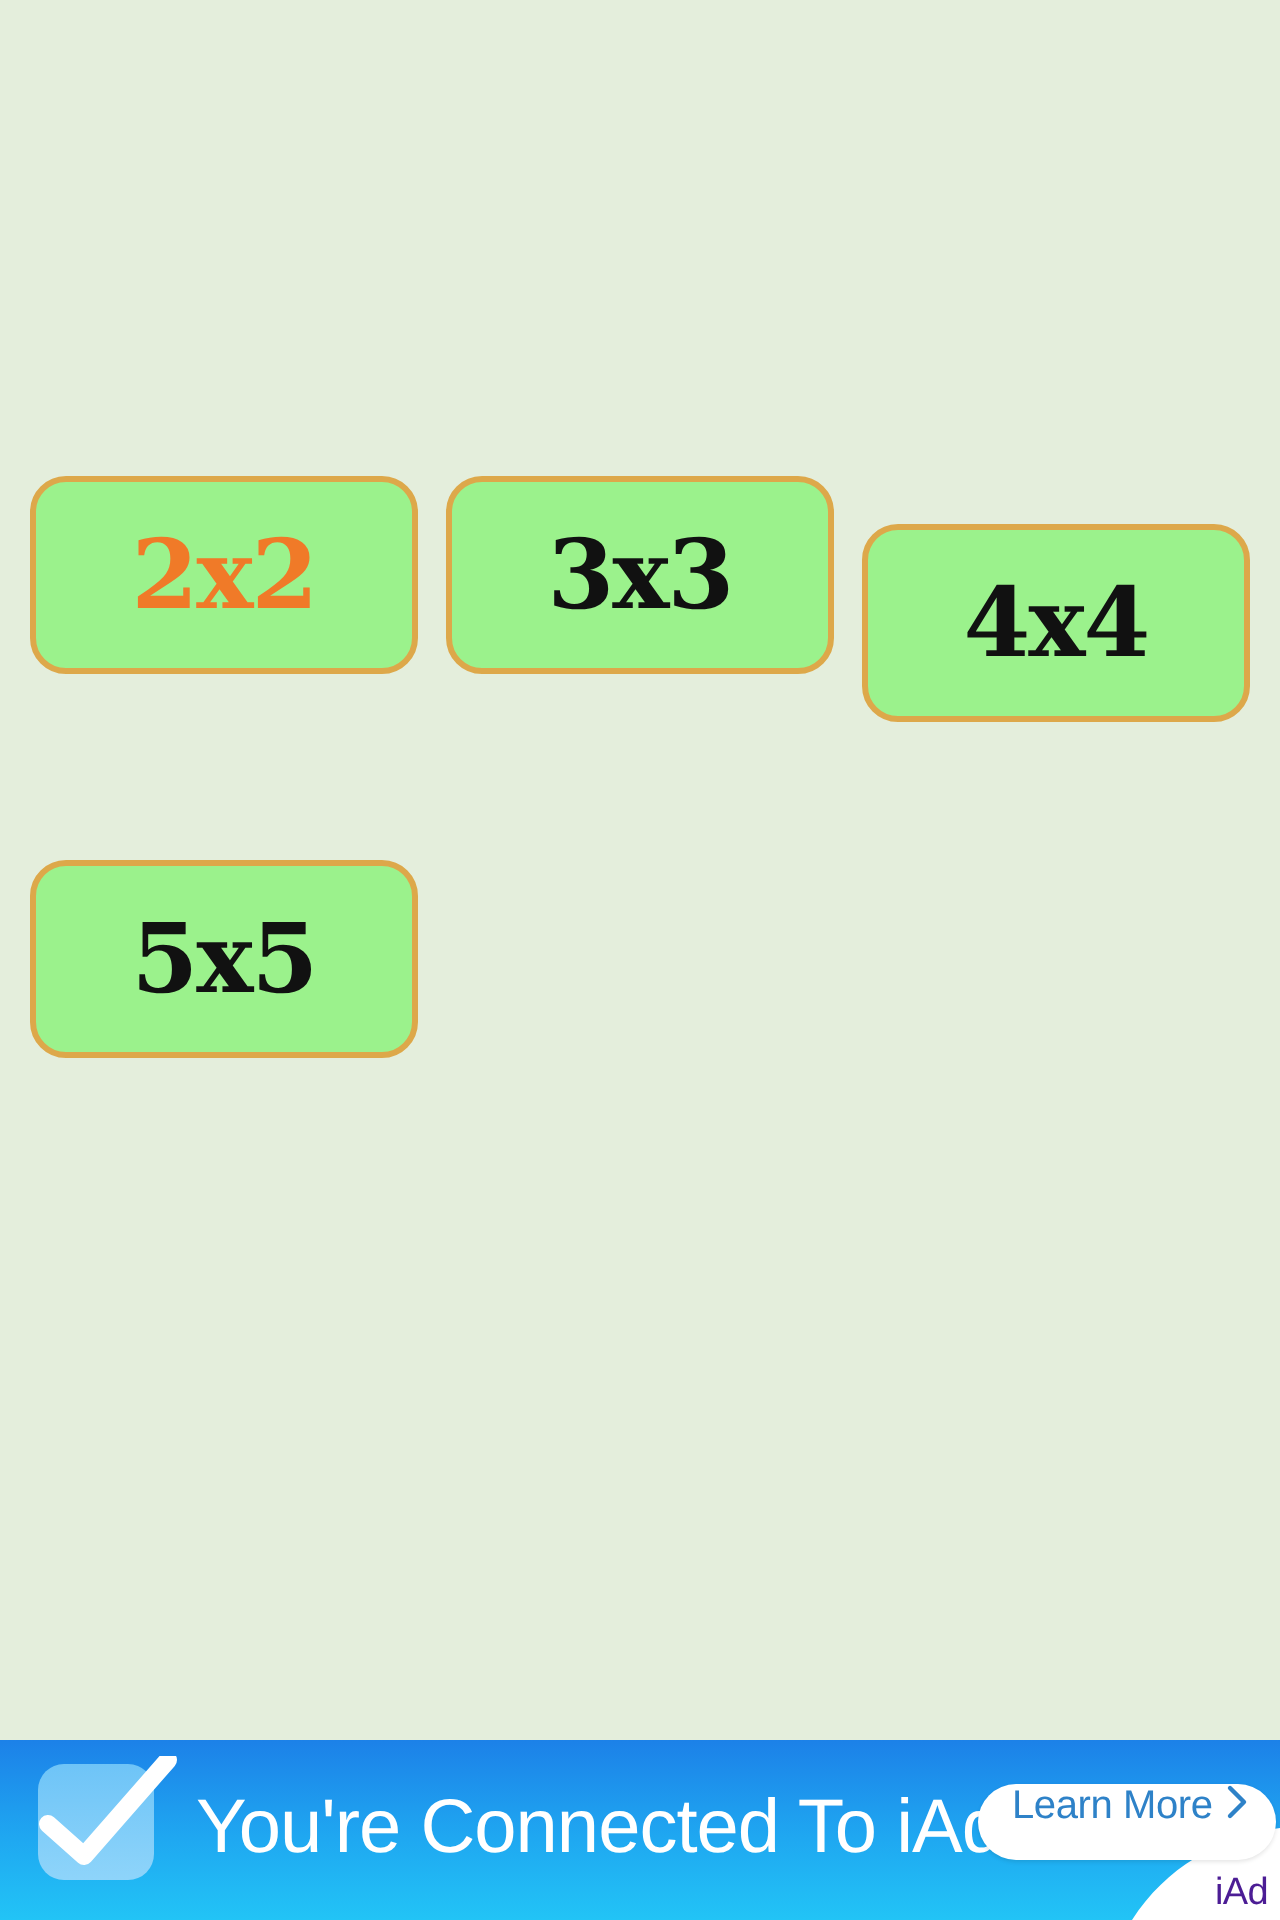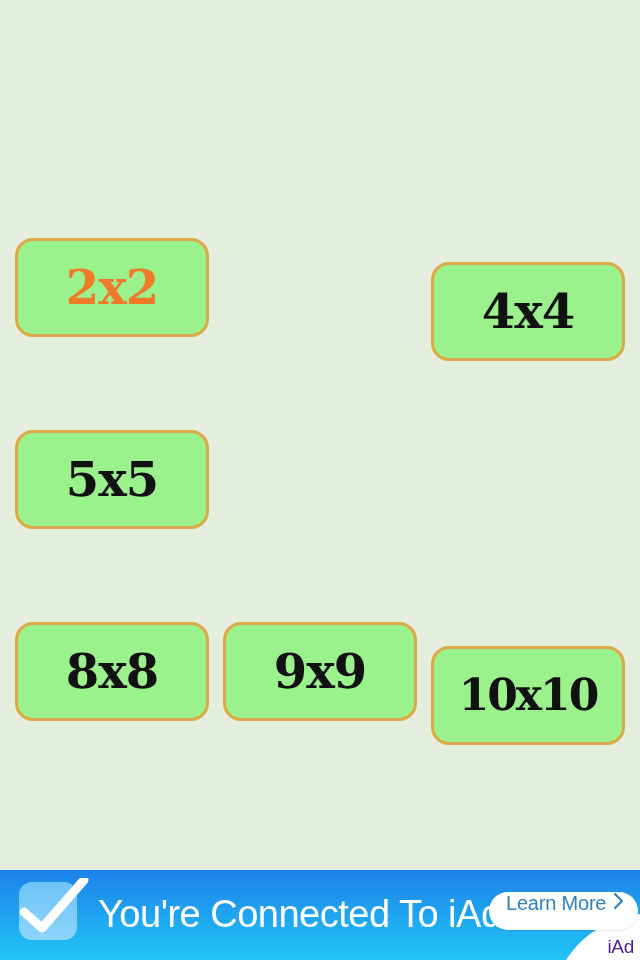--- a/index.html
+++ b/index.html
@@ -179,42 +179,34 @@
 <body>
 
 <div id="app-root">
 
   <div id="table-grid">
 
     <div class="grid-row row-0">
       <div class="table-button col-0 selected">
         <span class="table-button-label">2x2</span>
       </div>
+      <div class="table-button col-1">
+        <span class="table-button-label">3x3</span>
+      </div>
       <div class="table-button col-2">
         <span class="table-button-label">4x4</span>
       </div>
     </div>
 
     <div class="grid-row row-1">
       <div class="table-button col-0">
         <span class="table-button-label">5x5</span>
       </div>
     </div>
 
-    <div class="grid-row row-2">
-      <div class="table-button col-0">
-        <span class="table-button-label">8x8</span>
-      </div>
-      <div class="table-button col-1">
-        <span class="table-button-label">9x9</span>
-      </div>
-      <div class="table-button col-2 long">
-        <span class="table-button-label">10x10</span>
-      </div>
-    </div>
 
   </div>
 
   <div id="iad-banner">
 
     <svg id="iad-banner-fill" width="640" height="90" viewBox="0 0 640 90">
       <defs>
         <linearGradient id="iadGrad" x1="0" y1="0" x2="0" y2="1">
           <stop offset="0%" stop-color="#1c81e8"></stop>
           <stop offset="55%" stop-color="#1fa8f1"></stop>

